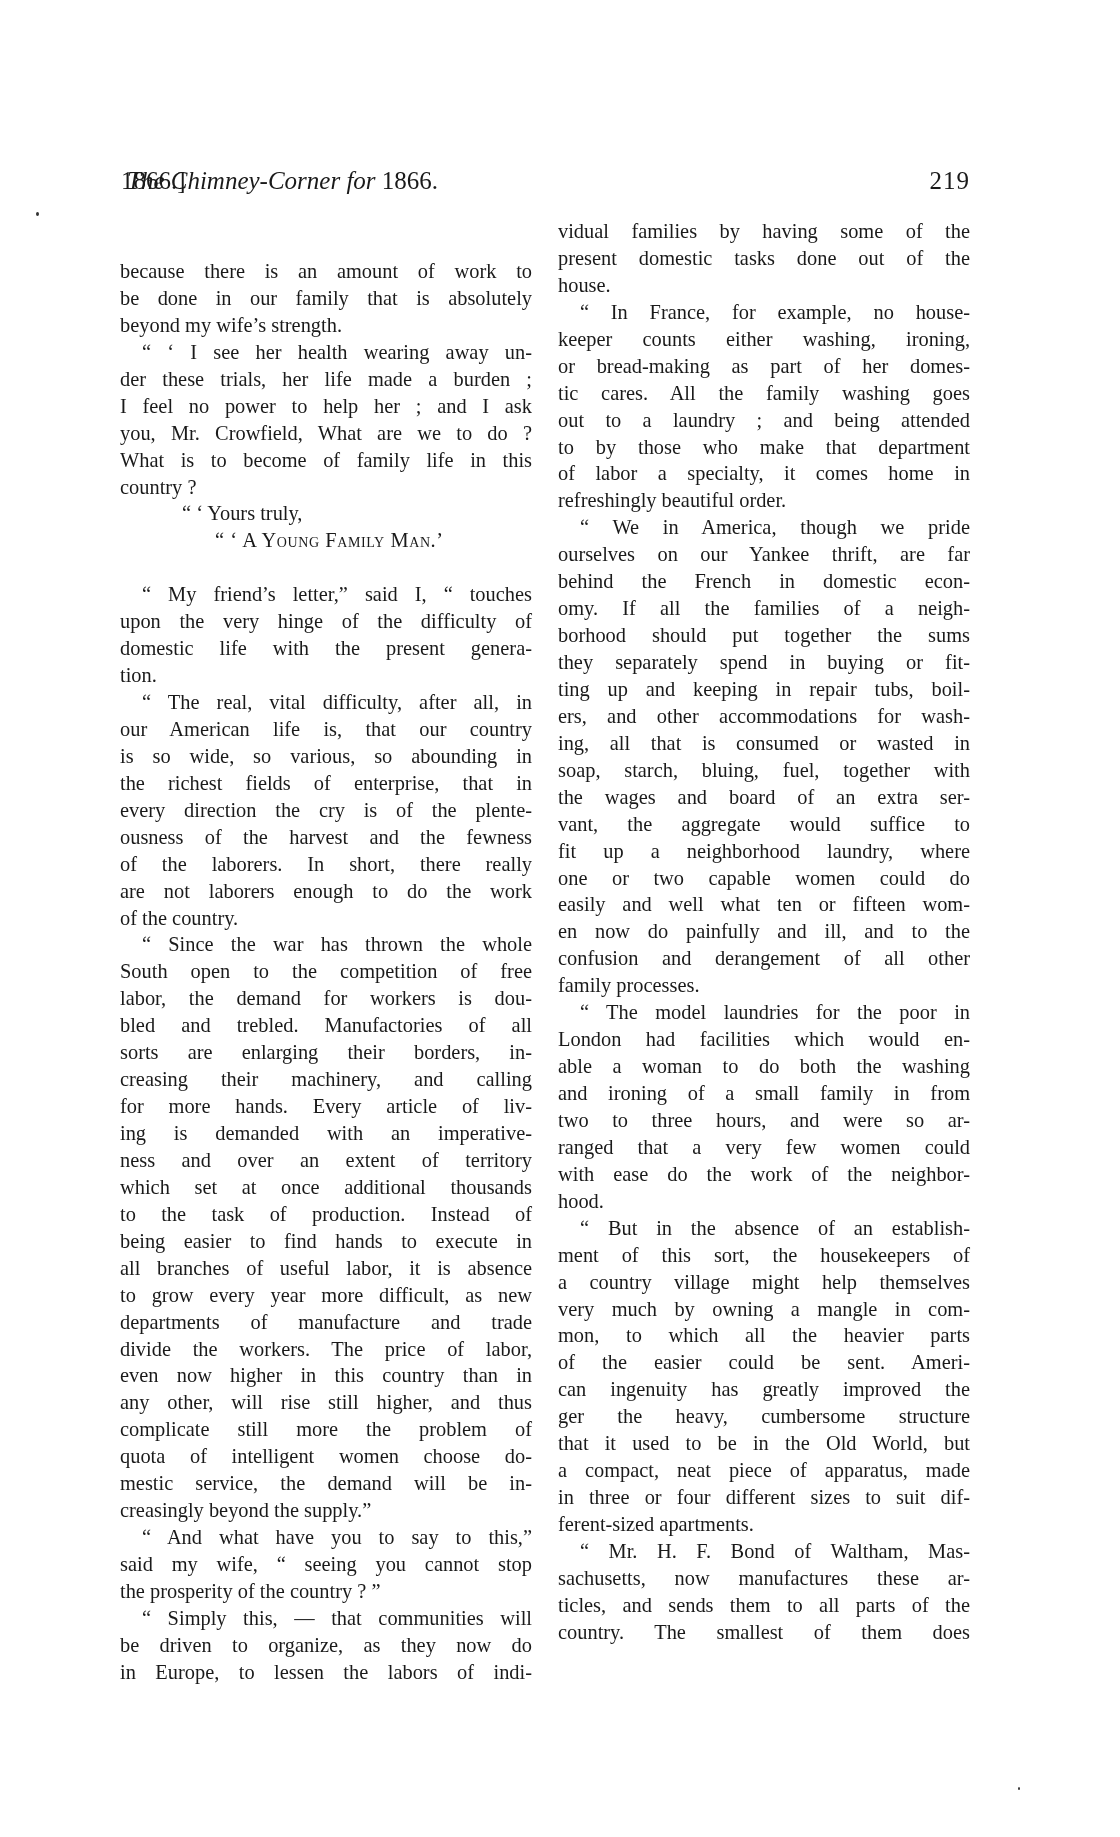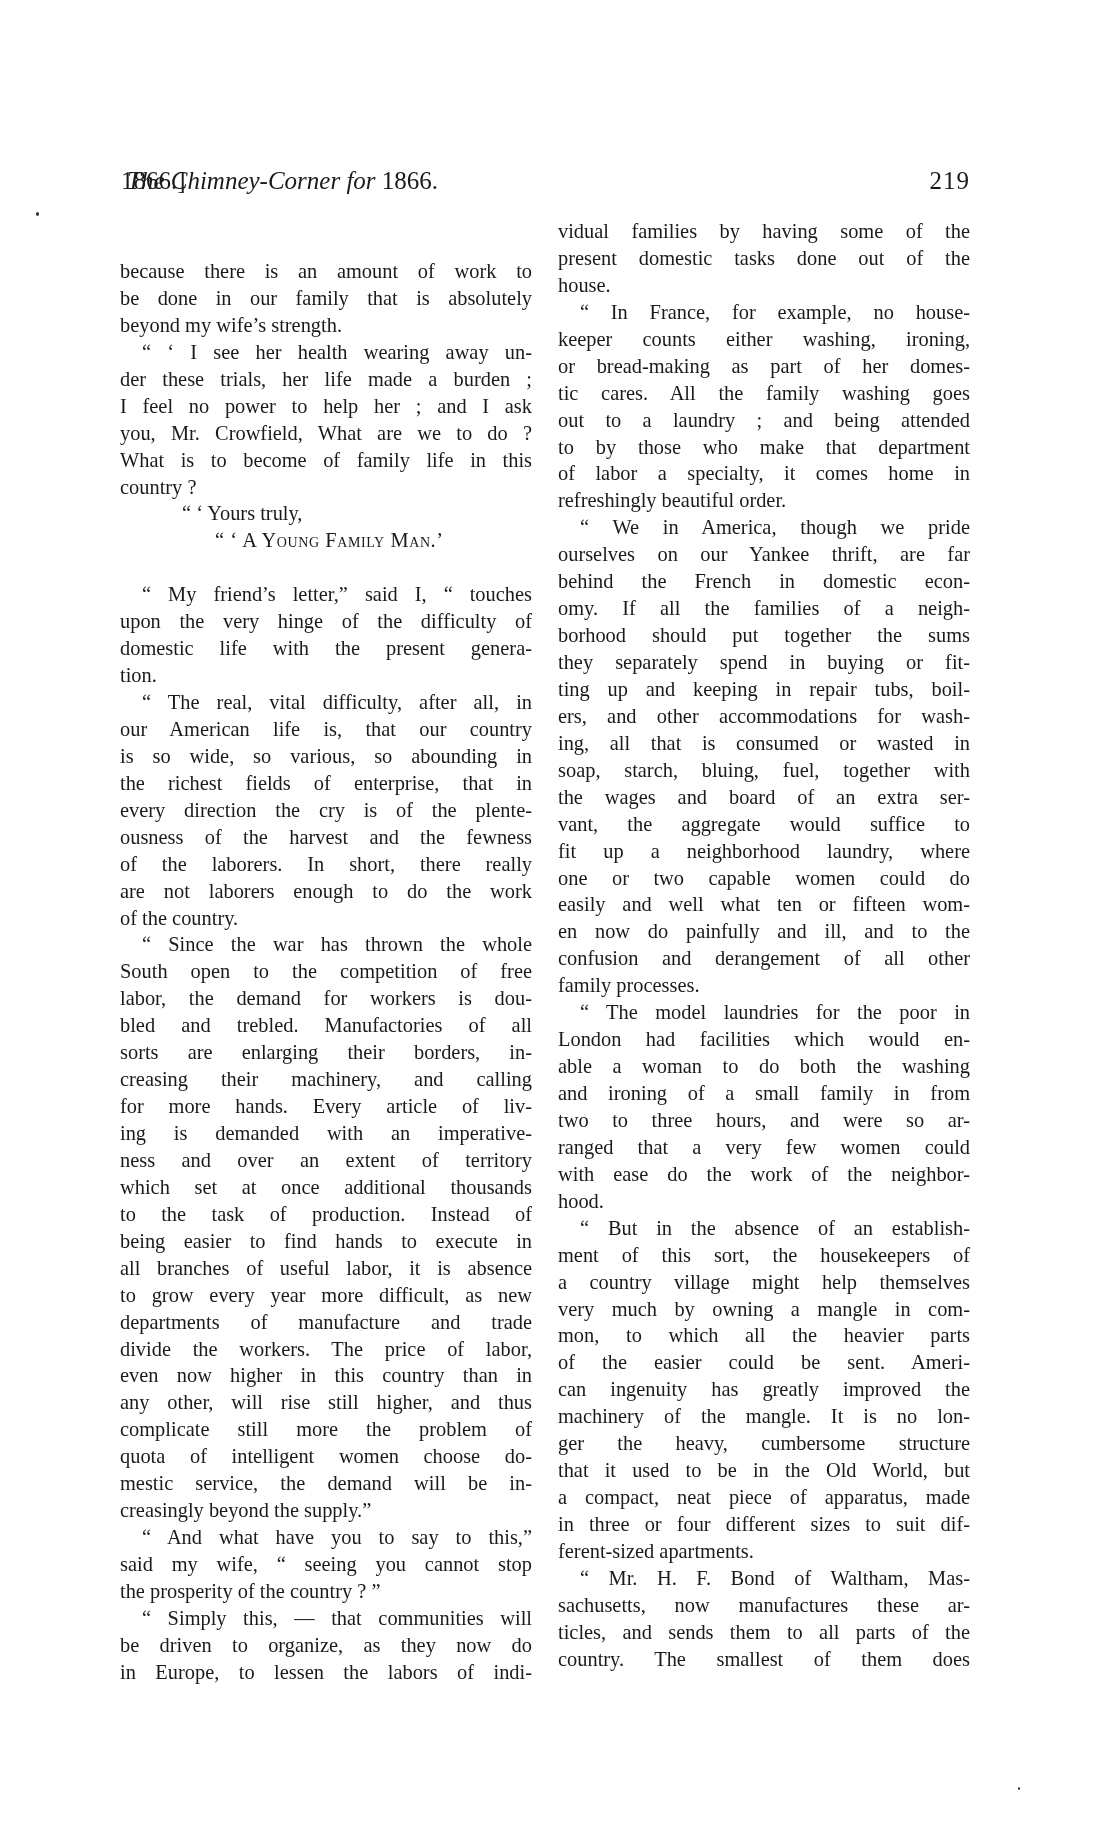--- a/index.html
+++ b/index.html
@@ -127,21 +127,20 @@
       <span class="line">ranged that a very few women could</span>
       <span class="line">with ease do the work of the neighbor-</span>
       <span class="line last">hood.</span>
       <span class="line indent">“ But in the absence of an establish-</span>
       <span class="line">ment of this sort, the housekeepers of</span>
       <span class="line">a country village might help themselves</span>
       <span class="line">very much by owning a mangle in com-</span>
       <span class="line">mon, to which all the heavier parts</span>
       <span class="line">of the easier could be sent.  Ameri-</span>
       <span class="line">can ingenuity has greatly improved the</span>
-      <span class="line">machinery of the mangle.  It is no lon-</span>
       <span class="line">ger the heavy, cumbersome structure</span>
       <span class="line">that it used to be in the Old World, but</span>
       <span class="line">a compact, neat piece of apparatus, made</span>
       <span class="line">in three or four different sizes to suit dif-</span>
       <span class="line last">ferent-sized apartments.</span>
       <span class="line indent">“ Mr. H. F. Bond of Waltham, Mas-</span>
       <span class="line">sachusetts, now manufactures these ar-</span>
       <span class="line">ticles, and sends them to all parts of the</span>
       <span class="line">country.  The smallest of them does</span>
     </div>

